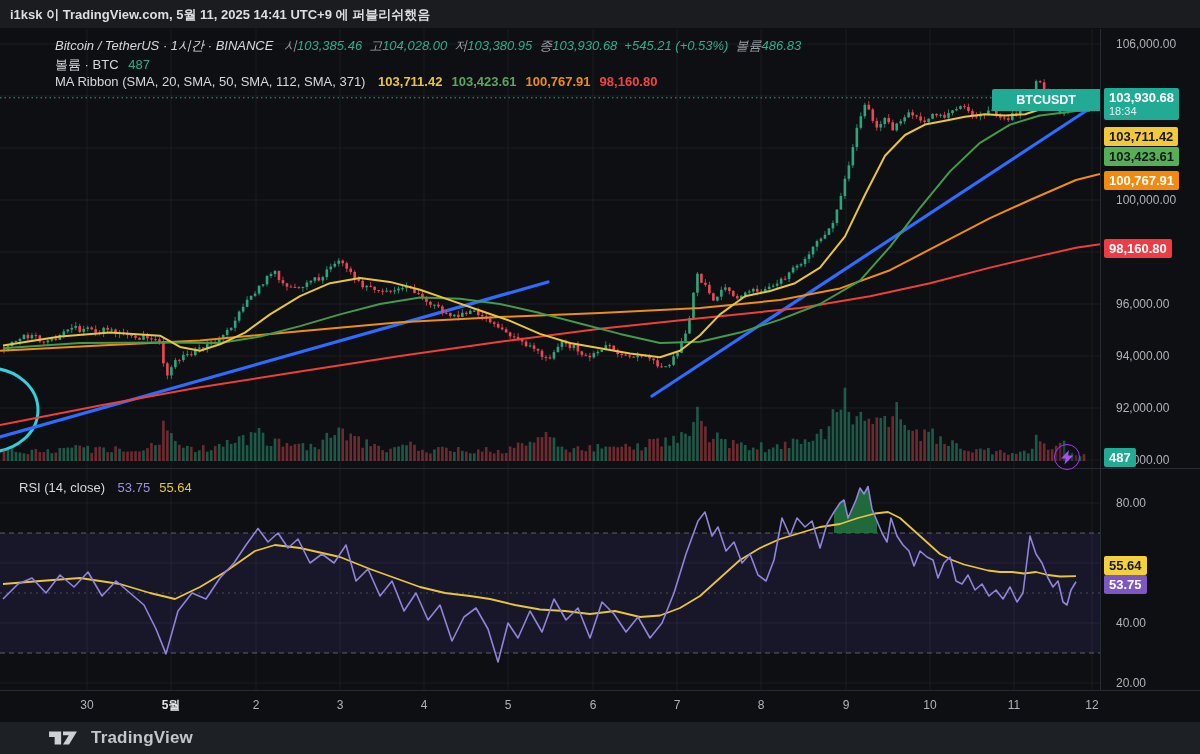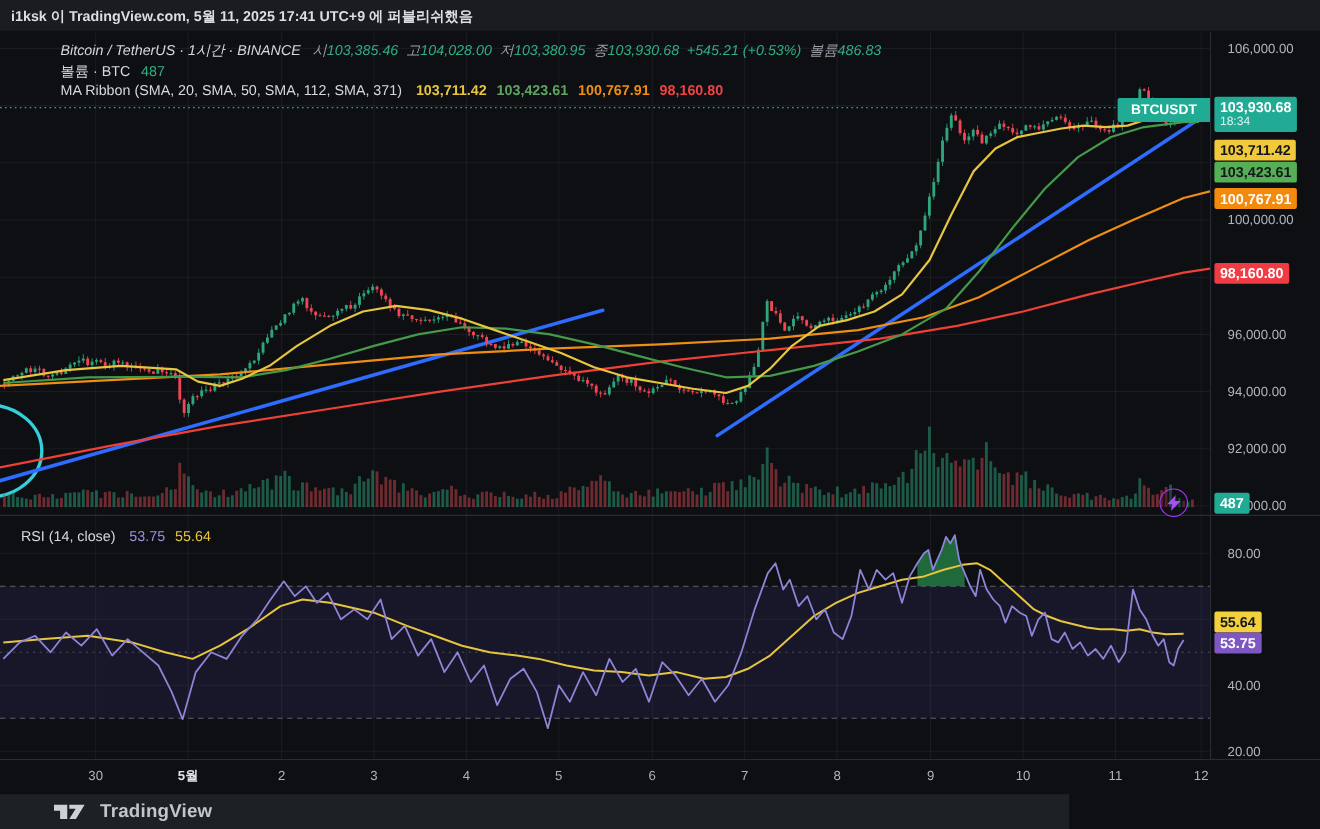--- a/index.html
+++ b/index.html
@@ -7,35 +7,35 @@
         font-family:"Liberation Sans","DejaVu Sans",sans-serif;}
   .pub-header{position:absolute;left:0;top:0;width:1200px;height:28px;background:#1a1c20;}
   .pub-header span{position:absolute;left:10px;top:6px;font-size:13px;font-weight:bold;color:#dcdee1;white-space:nowrap;}
   .chart-svg{position:absolute;left:0;top:28px;}
   .legend{position:absolute;font-size:13px;color:#cdd0d6;white-space:nowrap;line-height:16px;}
   .legend .t{color:#d6d8dd;}
   .legend .lbl{color:#9a9da5;}
   .legend .grn{color:#2eae85;}
   .badge{position:absolute;left:1104px;padding:2px 5px;border-radius:2px;font-size:13px;font-weight:bold;line-height:15px;white-space:nowrap;}
   .badge .sub{font-weight:normal;font-size:11px;opacity:.85;line-height:13px;}
-  .symbol-tag{position:absolute;height:22px;line-height:22px;padding:0 12px;border-radius:2px 0 0 2px;
+  .symbol-tag{position:absolute;height:22px;line-height:22px;padding:0 24px;border-radius:2px 0 0 2px;
               font-size:12.5px;font-weight:bold;color:#fff;}
   .boost-btn{position:absolute;width:24px;height:24px;border-radius:50%;border:1.5px solid #a13bf0;
              display:flex;align-items:center;justify-content:center;background:rgba(20,10,30,.3);cursor:pointer;}
-  .footer{position:absolute;left:0;top:722px;width:972px;height:32px;background:#1d2126;display:flex;align-items:center;}
+  .footer{position:absolute;left:0;top:722px;width:1200px;height:32px;background:#1d2126;display:flex;align-items:center;}
   .footer .logo{margin-left:45px;display:flex;align-items:center;}
   .footer .brand{margin-left:10px;font-size:17px;font-weight:bold;color:#c3c6cb;letter-spacing:.2px;}
 </style>
 </head>
 <body>
 
 <div class="page">
 
   <div class="pub-header">
-    <span>i1ksk 이 TradingView.com, 5월 11, 2025 17:41 UTC+9 에 퍼블리쉬했음</span>
+    <span>i1ksk 이 TradingView.com, 5월 11, 2025 14:41 UTC+9 에 퍼블리쉬했음</span>
   </div>
 
   <svg id="chart" class="chart-svg" width="1200" height="694" viewBox="0 28 1200 694">
       <defs>
         <clipPath id="clipP">
           <rect x="0" y="29" width="1100" height="439"></rect>
         </clipPath>
         <clipPath id="clipR">
           <rect x="0" y="470" width="1100" height="220"></rect>
         </clipPath>

